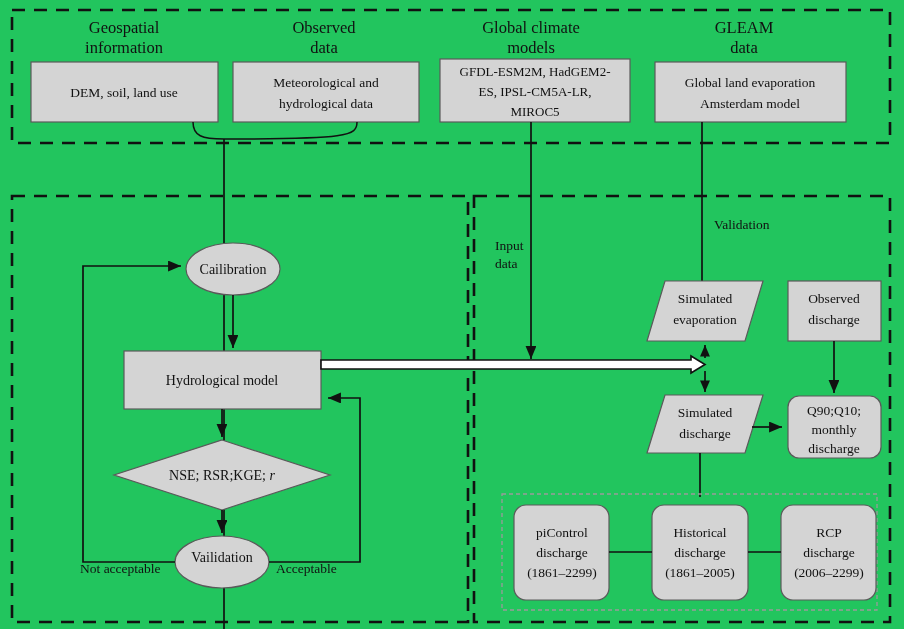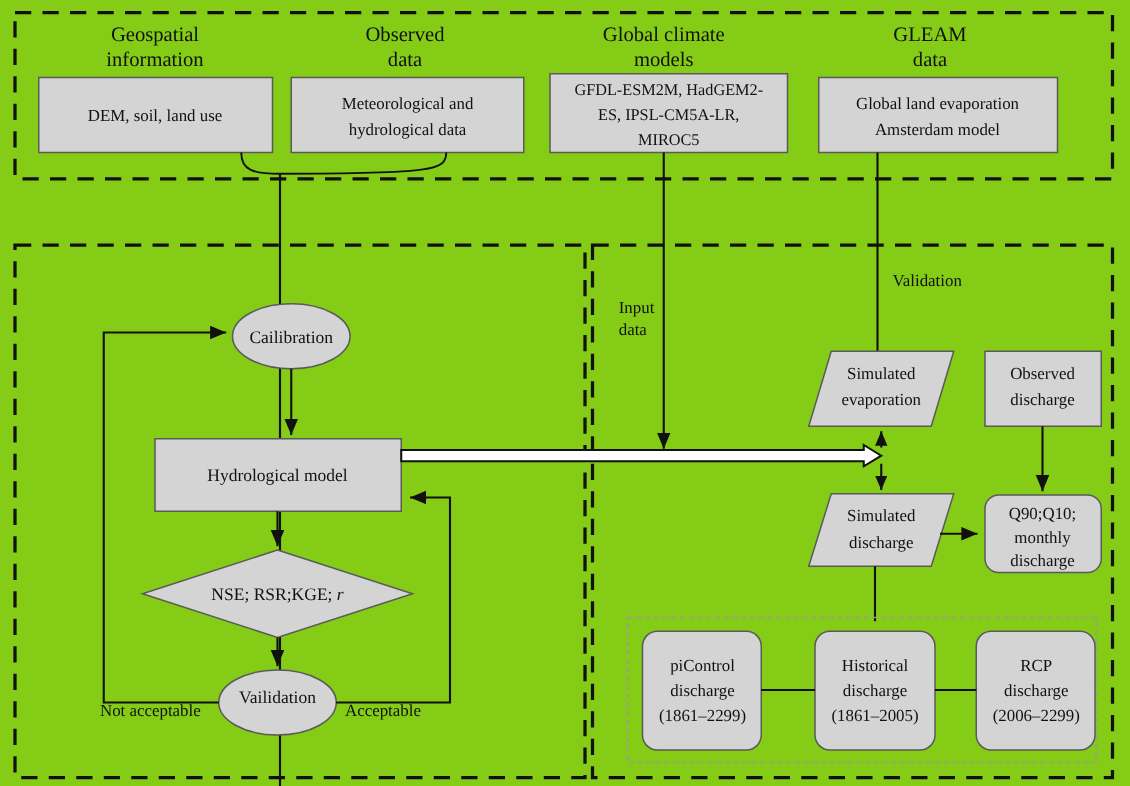--- a/index.html
+++ b/index.html
@@ -1,16 +1,16 @@
 <!DOCTYPE html>
 <html><head>
 <meta charset="utf-8">
 <style>
   html,body{margin:0;padding:0;background:#ffffff;}
-  #root{position:relative;width:904px;height:629px;background:#84cc16;
+  #root{position:relative;width:904px;height:629px;background:#22c55e;
         font-family:"Liberation Serif","DejaVu Serif",serif;overflow:hidden;}
   svg{display:block;}
   .shp{fill:#d4d4d4;stroke:#5a5a5a;stroke-width:1.2;}
   .shp-round{fill:#d4d4d4;stroke:#5a5a5a;stroke-width:1.2;}
   .grp-dash{fill:none;stroke:#111111;stroke-width:2.6;stroke-dasharray:13 9;}
   .grp-dash-thin{fill:none;stroke:#9a9a9a;stroke-width:1.3;stroke-dasharray:4 3;}
   .ln{stroke:#111111;stroke-width:1.7;fill:none;}
   .ln-thin{stroke:#111111;stroke-width:1.5;fill:none;}
   .hollow{fill:#ffffff;stroke:#111111;stroke-width:1.6;}
   text{fill:#111111;font-family:"Liberation Serif","DejaVu Serif",serif;}

